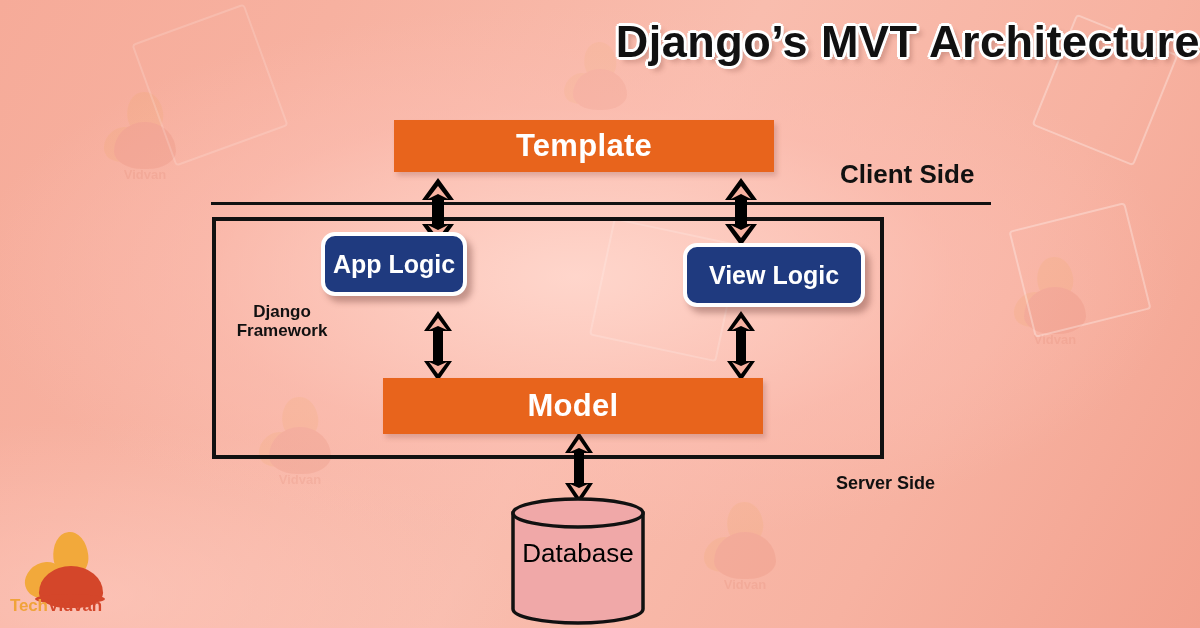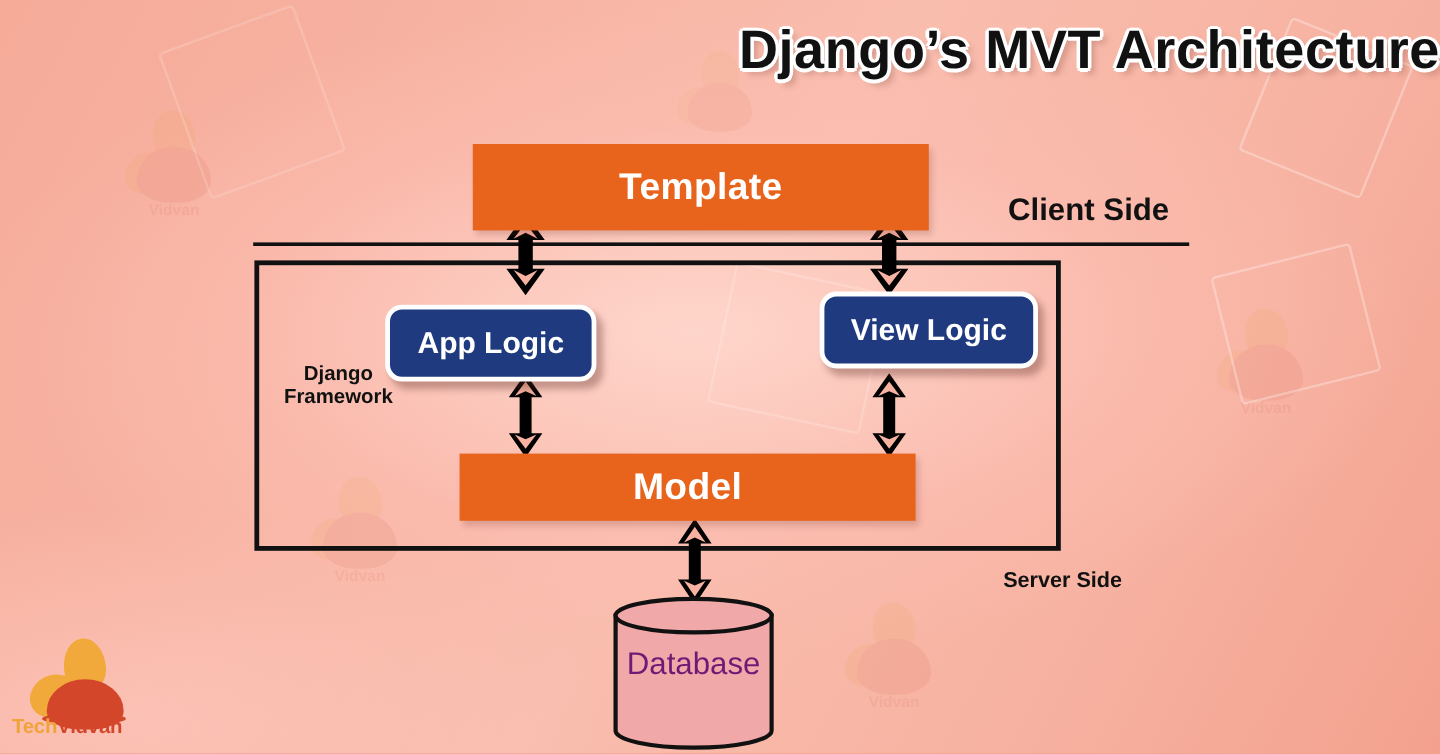--- a/index.html
+++ b/index.html
@@ -58,32 +58,32 @@
   }
 
   
   .bar{
     position:absolute; background:#e8641c;
     display:flex; align-items:center; justify-content:center;
     color:#fff; font-weight:bold; font-size:31px;
     box-shadow:3px 4px 5px rgba(120,55,45,.22);
     letter-spacing:.3px;
   }
-  #box-template{ left:394px; top:120px; width:380px; height:72px; }
+  #box-template{ left:394px; top:120px; width:380px; height:52px; }
   #box-model   { left:383px; top:378px; width:380px; height:56px; }
 
   
   .blue-box{
     position:absolute; background:#1f3a7f;
     border:4px solid #fff; border-radius:14px;
     display:flex; align-items:center; justify-content:center;
     color:#fff; font-weight:bold; font-size:25px;
     box-shadow:5px 6px 6px rgba(90,40,35,.35);
   }
-  #box-app-logic { left:321px; top:254px; width:176px; height:64px; }
+  #box-app-logic { left:321px; top:232px; width:146px; height:64px; }
   #box-view-logic{ left:683px; top:243px; width:182px; height:64px; }
 
   
   #framework-box{
     position:absolute; left:212px; top:217px;
     width:672px; height:242px;
     border:4px solid #111; background:transparent;
   }
   #client-server-divider{
     position:absolute; left:211px; top:202px; width:780px; height:0;
@@ -103,21 +103,21 @@
   }
 
   
   .arrow{ position:absolute; }
   .arrow svg{ display:block; }
 
   
   #db-cylinder{ position:absolute; left:508px; top:497px; width:140px; height:128px; }
   #db-label{
     position:absolute; left:508px; top:538px; width:140px;
-    text-align:center; font-size:26px; color:#701a75;
+    text-align:center; font-size:26px; color:#000000;
     font-family:"Liberation Sans", sans-serif;
   }
 
   
   #brand-logo{ position:absolute; left:18px; top:532px; width:104px; height:86px; }
   #brand-logo .lg-body{
     position:absolute; left:20%; top:40%; width:62%; height:48%;
     background:#d4462a; border-radius:50% 50% 44% 44%/64% 64% 36% 36%;
   }
   #brand-logo .lg-head{

